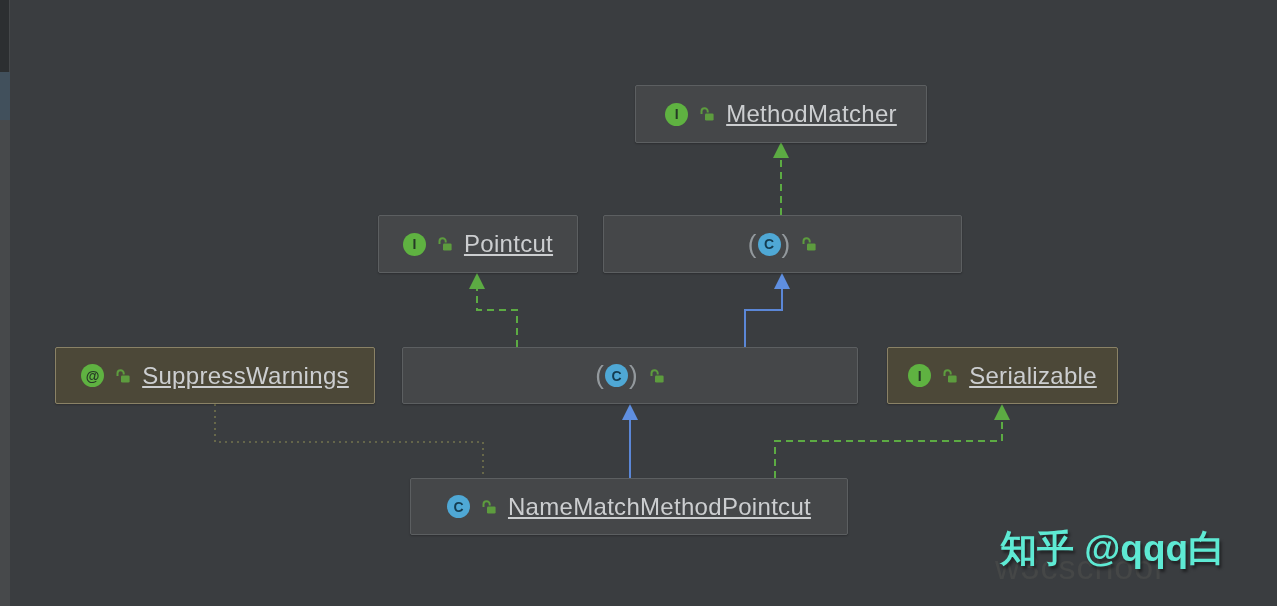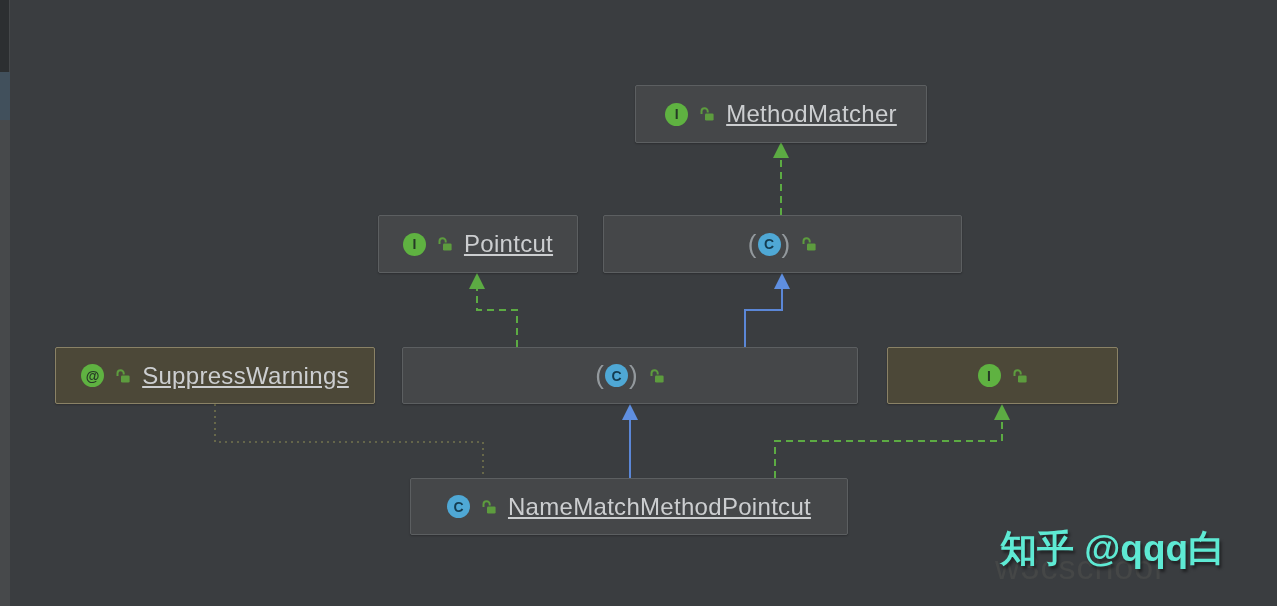--- a/index.html
+++ b/index.html
@@ -151,20 +151,21 @@
   </div>
 
   <div class="node olive" style="left:887px;top:347px;width:231px;height:57px;">
     <span class="badge green">I</span>
     <span class="lock">
       <svg width="16" height="16" viewBox="0 0 16 16">
           <path d="M2.5 8 V5.3 a3.1 3.1 0 0 1 6.2 0 V6.6" fill="none" stroke="#5d9c3e" stroke-width="2"></path>
           <rect x="6" y="7.4" width="8.6" height="7.2" rx="1.3" fill="#5d9c3e"></rect>
         </svg>
     </span>
+    <span class="label">Serializable</span>
   </div>
 
   <div class="node dark" style="left:410px;top:478px;width:438px;height:57px;">
     <span class="badge blue">C</span>
     <span class="lock">
       <svg width="16" height="16" viewBox="0 0 16 16">
           <path d="M2.5 8 V5.3 a3.1 3.1 0 0 1 6.2 0 V6.6" fill="none" stroke="#5d9c3e" stroke-width="2"></path>
           <rect x="6" y="7.4" width="8.6" height="7.2" rx="1.3" fill="#5d9c3e"></rect>
         </svg>
     </span>

